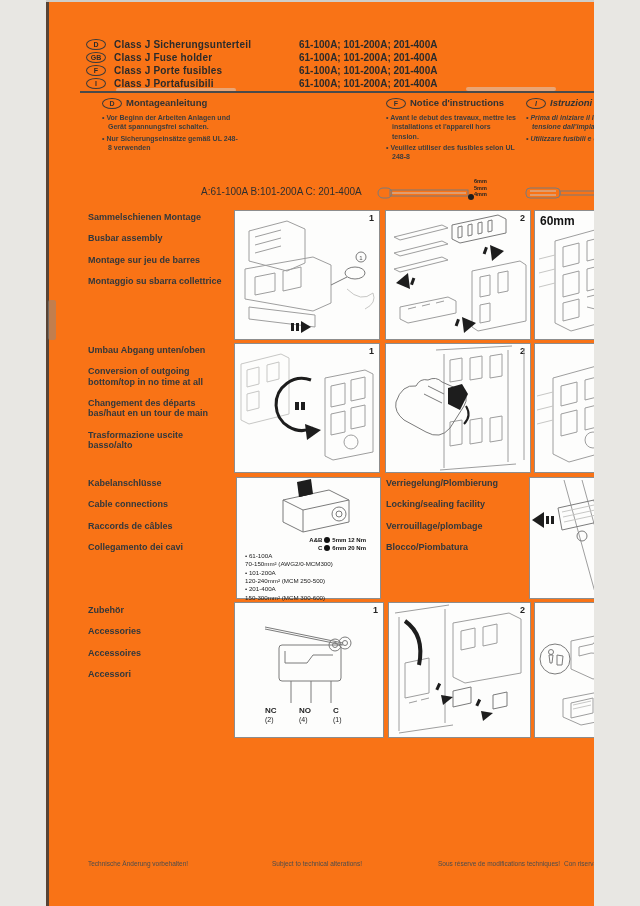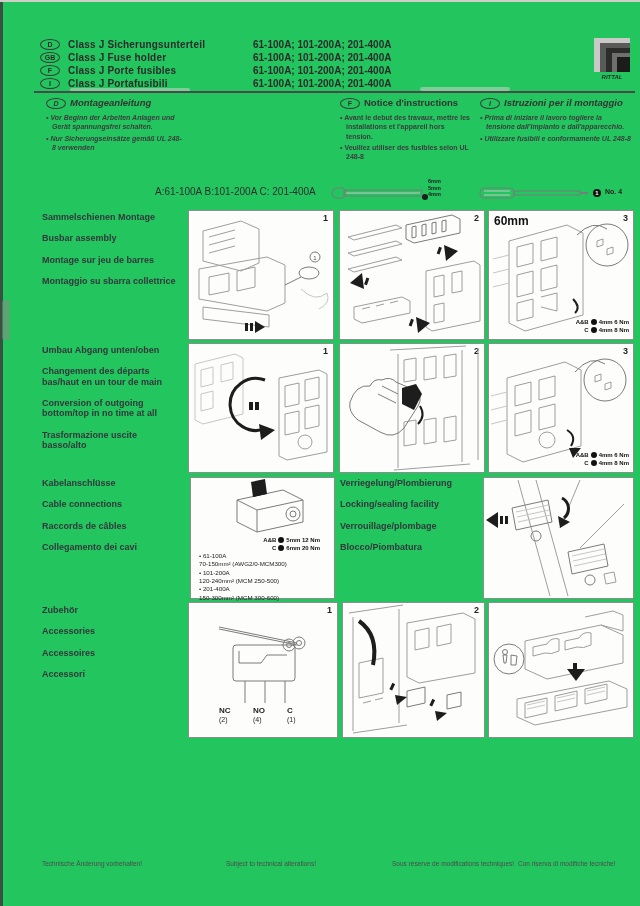--- a/index.html
+++ b/index.html
@@ -1,37 +1,37 @@
 <!DOCTYPE html>
 <html><head>
 <meta charset="utf-8">
 <style>
   html,body{margin:0;padding:0;background:#e8e7e3;}
-  .page{position:relative;width:640px;height:906px;background:#22c55e;margin:0 auto;overflow:hidden;
+  .page{position:relative;width:548px;height:906px;background:#f97316;margin:0 auto;overflow:hidden;
         font-family:"Liberation Sans",sans-serif;color:#2b2b2b;}
   .scan-edge-left{position:absolute;left:0;top:0;width:3px;height:906px;background:#3c3c3c;opacity:.85;}
   .scan-edge-top{position:absolute;left:0;top:0;width:640px;height:2px;background:#cfcec9;}
   .scan-smudge{position:absolute;background:#d9d8d3;opacity:.5;border-radius:2px;}
 
   
   .hdr{position:absolute;left:40px;top:38px;width:520px;}
   .hrow{display:flex;align-items:center;height:13px;}
   .lang-badge{display:inline-block;min-width:14px;padding:0 2px;height:9px;line-height:9px;
       border:1px solid #3a3a3a;border-radius:50%;font-size:7px;font-weight:bold;text-align:center;margin-right:8px;}
   .hname{width:185px;font-size:10px;font-weight:bold;letter-spacing:.2px;}
   .hamps{font-size:10px;font-weight:bold;}
   .logo{position:absolute;left:588px;top:36px;width:46px;height:44px;}
   .hdr-rule{position:absolute;left:34px;top:91px;width:601px;height:2px;background:#4a4a4a;}
 
   
   .instr{position:absolute;top:97px;font-size:7px;line-height:1.3;color:#333;}
   .instr .title{display:flex;align-items:center;font-size:9.5px;font-weight:bold;margin-bottom:4px;white-space:nowrap;}
   .instr .title .lang-badge{margin-right:4px;}
   .bullet{padding-left:6px;text-indent:-6px;margin-bottom:2px;font-weight:bold;color:#3d3d3d;}
-  .c1{left:46px;width:136px;font-style:italic;}  .c2{left:185px;width:148px;}
+  .c1{left:56px;width:136px;}  .c2{left:185px;width:148px;}
   .c3{left:340px;width:130px;} .c4{left:480px;width:152px;font-style:italic;}
 
   
   .tb-label{position:absolute;left:155px;top:186px;font-size:10px;color:#2f2f2f;}
   .tb-allen{position:absolute;left:330px;top:180px;}
   .tb-allen-sizes{position:absolute;left:428px;top:178px;font-size:5.5px;font-weight:bold;line-height:1.2;color:#222;}
   .tb-allen-sizes div{white-space:nowrap;}
   .tb-screw{position:absolute;left:478px;top:184px;}
   .tb-screw-note{position:absolute;left:593px;top:188px;font-size:7px;font-weight:bold;color:#222;white-space:nowrap;}
   .badge1{display:inline-block;width:8px;height:8px;line-height:8px;border-radius:50%;background:#111;color:#fff;
@@ -226,22 +226,22 @@
       <path class="blkln" d="M84,88 q8,8 2,14" stroke-width="2"></path>
     </svg>
     <div class="tq" style="bottom:5px;">
       <div class="tqrow"><span>A&amp;B</span><span class="tqdot"></span><span>4mm 6 Nm</span></div>
       <div class="tqrow"><span>C</span><span class="tqdot"></span><span>4mm 8 Nm</span></div>
     </div>
   </div>
 
   <div class="seclabels" style="top:345px;">
     <div>Umbau Abgang unten/oben</div>
+    <div>Conversion of outgoing bottom/top in no time at all</div>
     <div>Changement des départs bas/haut en un tour de main</div>
-    <div>Conversion of outgoing bottom/top in no time at all</div>
     <div>Trasformazione uscite basso/alto</div>
   </div>
 
   <div class="panel" style="left:188px;top:343px;width:146px;height:130px;">
     <span class="pnum">1</span>
     <svg class="art" width="144" height="128" viewBox="0 0 144 128">
       <path class="lnl" d="M6,20 L46,10 L54,14 L54,70 L14,80 L6,76 Z"></path>
       <path class="lnl" d="M12,26 L24,23 L24,40 L12,43 Z M32,21 L44,18 L44,35 L32,38 Z M12,50 L24,47 L24,64 L12,67 Z"></path>
       <path class="ln" d="M90,34 L130,26 L138,30 L138,108 L98,116 L90,112 Z"></path>
       <path class="ln" d="M96,42 L110,39 L110,60 L96,63 Z M116,36 L130,33 L130,54 L116,57 Z"></path>

